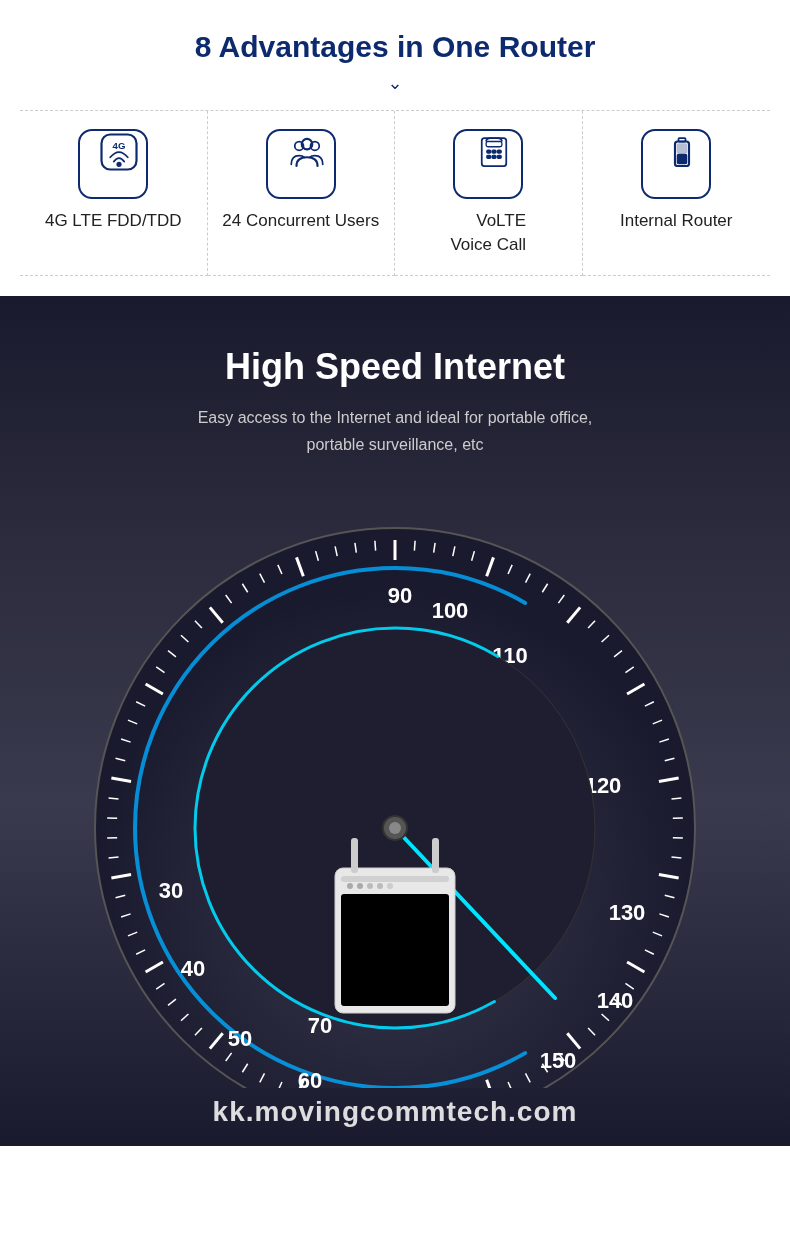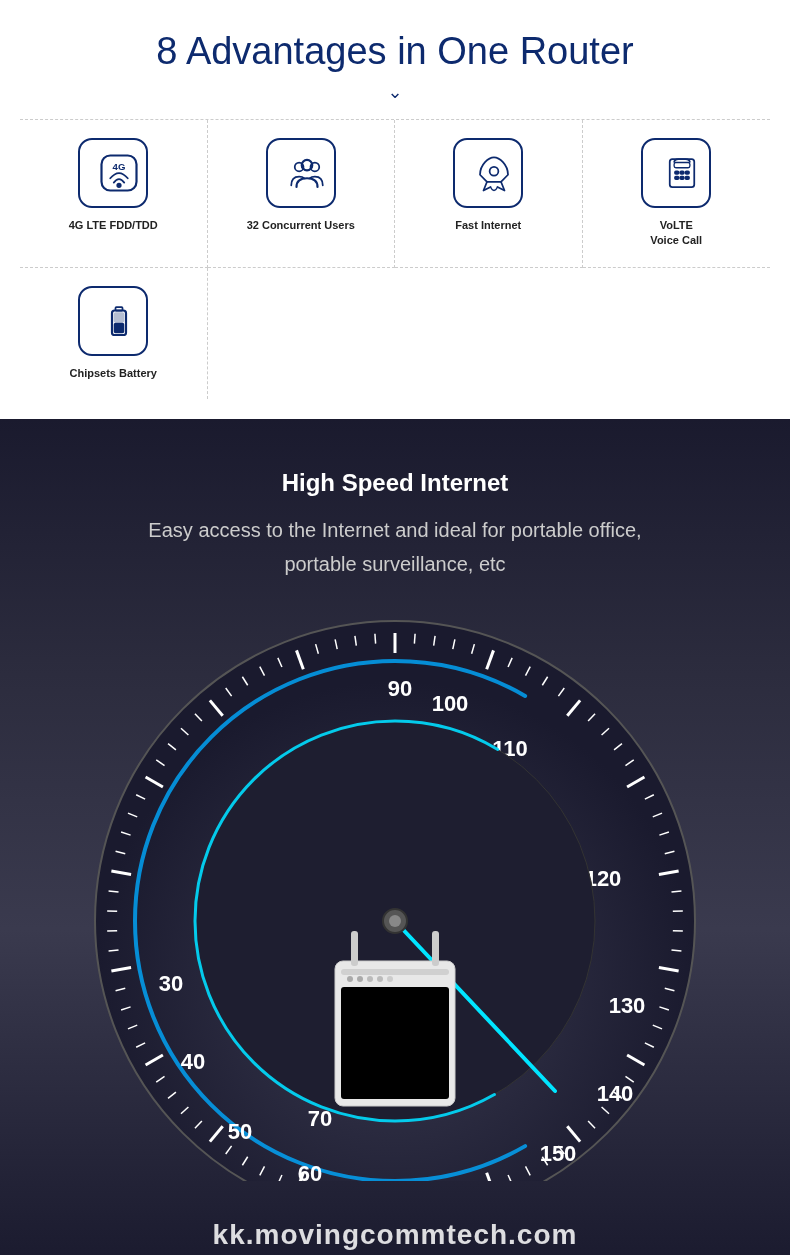--- a/index.html
+++ b/index.html
@@ -9,22 +9,22 @@
       background: #fff;
     }
 
     
     .advantages-section {
       background: #fff;
       padding: 30px 20px 20px;
       text-align: center;
     }
     .advantages-title {
-      font-size: 38px;
-      font-weight: normal;
+      font-size: 30px;
+      font-weight: bold;
       color: #0d2a6e;
       margin-bottom: 8px;
     }
     .chevron-down {
       color: #0d2a6e;
       font-size: 18px;
       margin-bottom: 16px;
       display: block;
     }
     .advantages-grid {
@@ -49,59 +49,58 @@
     .advantage-cell:nth-child(7),
     .advantage-cell:nth-child(8) {
       border-bottom: none;
     }
     .icon-box {
       width: 70px;
       height: 70px;
       border: 2px solid #0d2a6e;
       border-radius: 14px;
       display: flex;
-      align-items: center;
       justify-content: center;
       margin-bottom: 10px;
       padding-left: 12px;
     }
     .icon-box svg {
       width: 42px;
       height: 42px;
       fill: none;
       stroke: #0d2a6e;
       stroke-width: 2;
     }
     .advantage-label {
-      font-size: 11px;
+      font-size: 17px;
       color: #222;
-      text-align: center;
+      text-align: right;
       line-height: 1.4;
-      font-weight: bold;
     }
 
     
     .speed-section {
       background: linear-gradient(180deg, #1a1a2e 0%, #2c2c3e 30%, #3a3a4e 60%, #1a1a2e 100%);
       padding: 50px 20px 0;
       text-align: center;
       position: relative;
       overflow: hidden;
       min-height: 850px;
     }
     .speed-title {
-      font-size: 24px;
+      font-size: 36px;
       font-weight: bold;
       color: #fff;
       margin-bottom: 16px;
     }
     .speed-subtitle {
-      font-size: 20px;
+      font-size: 16px;
       color: #ccc;
       line-height: 1.7;
+      margin-bottom: 30px;
     }
 
     
     .speedometer-container {
       position: relative;
       width: 680px;
       height: 600px;
       margin: 0 auto;
     }
     .speedometer-svg {
@@ -152,37 +151,24 @@
           <circle cx="15" cy="17" r="5" stroke="#0d2a6e" stroke-width="2" fill="none"></circle>
           <path d="M6 38 Q6 28 15 28 Q19 28 21 30" stroke="#0d2a6e" stroke-width="2" fill="none" stroke-linecap="round"></path>
 
           <circle cx="33" cy="17" r="5" stroke="#0d2a6e" stroke-width="2" fill="none"></circle>
           <path d="M42 38 Q42 28 33 28 Q29 28 27 30" stroke="#0d2a6e" stroke-width="2" fill="none" stroke-linecap="round"></path>
 
           <circle cx="24" cy="15" r="6" stroke="#0d2a6e" stroke-width="2.5" fill="none"></circle>
           <path d="M12 40 Q12 30 24 30 Q36 30 36 40" stroke="#0d2a6e" stroke-width="2.5" fill="none" stroke-linecap="round"></path>
         </svg>
       </div>
-      <span class="advantage-label">32 Concurrent Users</span>
+      <span class="advantage-label">24 Concurrent Users</span>
     </div>
 
 
-    <div class="advantage-cell">
-      <div class="icon-box">
-        <svg viewBox="0 0 48 48">
-          <path d="M24 6 C30 6 40 14 40 26 L32 34 L16 34 L8 26 C8 14 18 6 24 6Z" stroke="#0d2a6e" stroke-width="2" fill="none"></path>
-          <circle cx="24" cy="22" r="5" stroke="#0d2a6e" stroke-width="2" fill="none"></circle>
-          <path d="M16 34 L12 44 L20 40" stroke="#0d2a6e" stroke-width="2" fill="none" stroke-linecap="round" stroke-linejoin="round"></path>
-          <path d="M32 34 L36 44 L28 40" stroke="#0d2a6e" stroke-width="2" fill="none" stroke-linecap="round" stroke-linejoin="round"></path>
-
-          <path d="M20 40 Q24 48 28 40" stroke="#0d2a6e" stroke-width="1.5" fill="none"></path>
-        </svg>
-      </div>
-      <span class="advantage-label">Fast Internet</span>
-    </div>
 
     <div class="advantage-cell">
       <div class="icon-box">
         <svg viewBox="0 0 48 48">
 
           <rect x="10" y="8" width="28" height="32" rx="3" stroke="#0d2a6e" stroke-width="2" fill="none"></rect>
 
           <rect x="16" y="22" width="4" height="3" rx="1" fill="#0d2a6e"></rect>
           <rect x="22" y="22" width="4" height="3" rx="1" fill="#0d2a6e"></rect>
           <rect x="28" y="22" width="4" height="3" rx="1" fill="#0d2a6e"></rect>
@@ -203,21 +189,21 @@
         <svg viewBox="0 0 48 48">
 
           <rect x="16" y="12" width="16" height="28" rx="3" stroke="#0d2a6e" stroke-width="2.5" fill="none"></rect>
 
           <rect x="20" y="8" width="8" height="4" rx="1" stroke="#0d2a6e" stroke-width="2" fill="none"></rect>
 
           <rect x="19" y="27" width="10" height="10" rx="1" fill="#0d2a6e"></rect>
           <rect x="19" y="15" width="10" height="10" rx="1" fill="#0d2a6e" opacity="0.3"></rect>
         </svg>
       </div>
-      <span class="advantage-label">Chipsets Battery</span>
+      <span class="advantage-label">Internal Router</span>
     </div>
 
   </div>
 </section>
 
 <section class="speed-section">
   <h2 class="speed-title">High Speed Internet</h2>
   <p class="speed-subtitle">
     <span>Easy access to the Internet and ideal for portable office,</span><br>
     <span>portable surveillance, etc</span>

